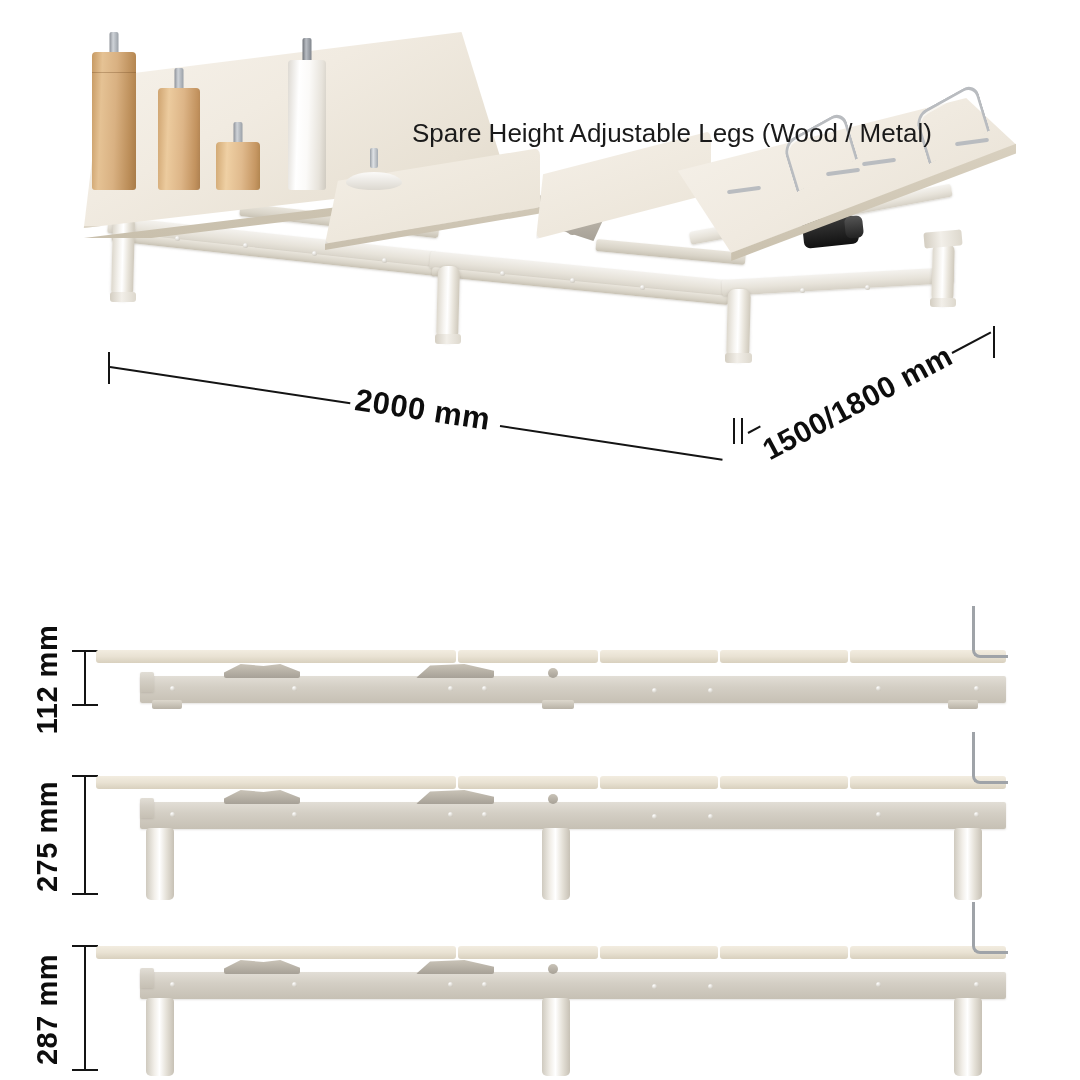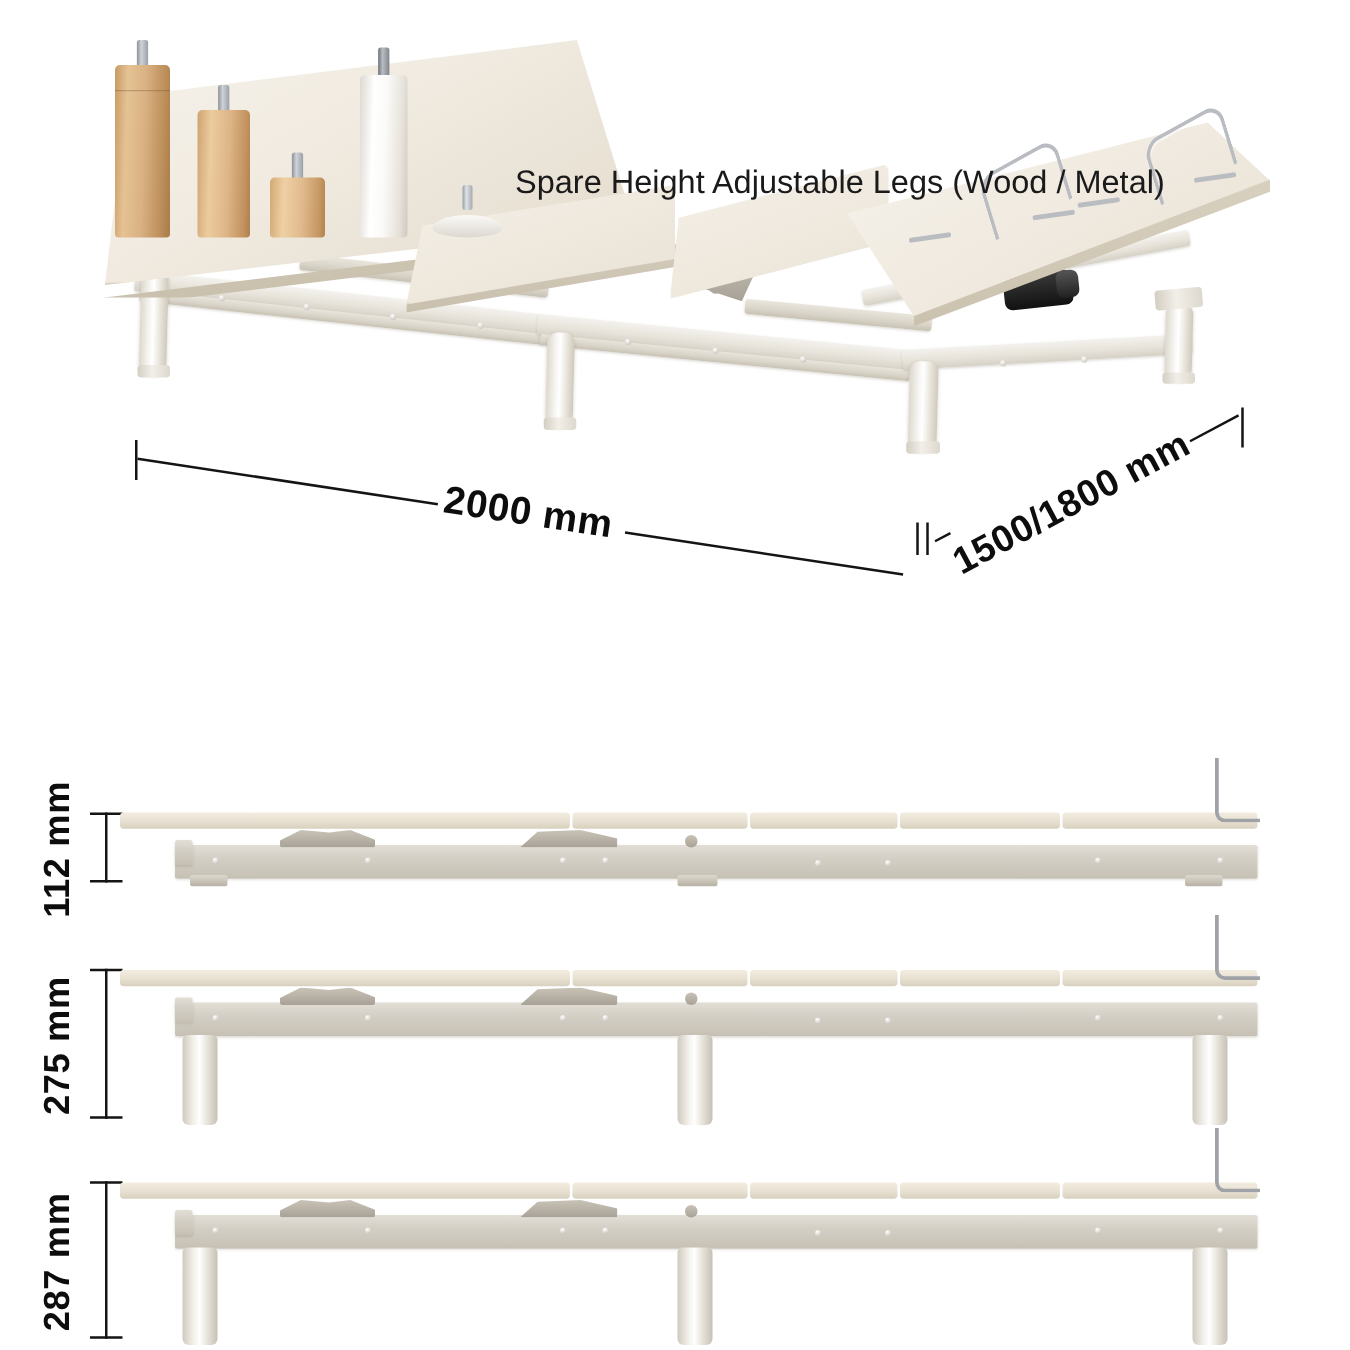--- a/index.html
+++ b/index.html
@@ -284,21 +284,21 @@
       <div class="body metalw" style="height:130px;"></div>
     </div>
 
     <div class="sleg" style="left:346px; top:148px; width:56px; height:42px;">
       <div class="bolt-pin" style="top:0; height:20px; width:8px; background:linear-gradient(90deg,#9aa0a7,#dfe2e5 40%,#a4aab1);"></div>
       <div class="abs" style="left:0; bottom:0; width:56px; height:18px;
                   background:linear-gradient(180deg,#fbfaf8,#dcd8d0);
                   border-radius:50%/60% 60% 40% 40%;"></div>
     </div>
 
-    <div class="legs-caption" style="left:412px; top:130px;text-align:right;">Spare Height Adjustable Legs (Wood / Metal)</div>
+    <div class="legs-caption" style="left:412px; top:118px;text-align:right;">Spare Height Adjustable Legs (Wood / Metal)</div>
   </div>
 
   <div class="vdim" style="left:72px; top:650px; width:26px; height:56px;">
     <div class="stem"></div>
       <div class="cap t"></div>
       <div class="cap b"></div>
   </div>
   <div class="vtext" style="left:-28px; top:663px; width:150px;">112 mm</div>
 
   <div class="sidebed" style="left:96px; top:636px; width:920px; height:84px;">

